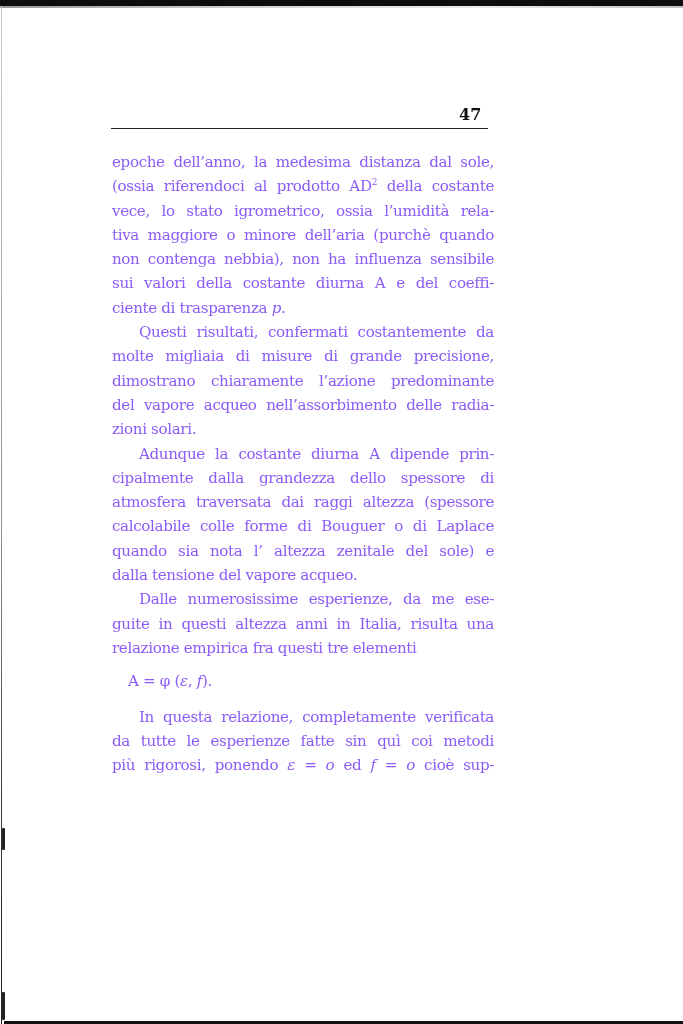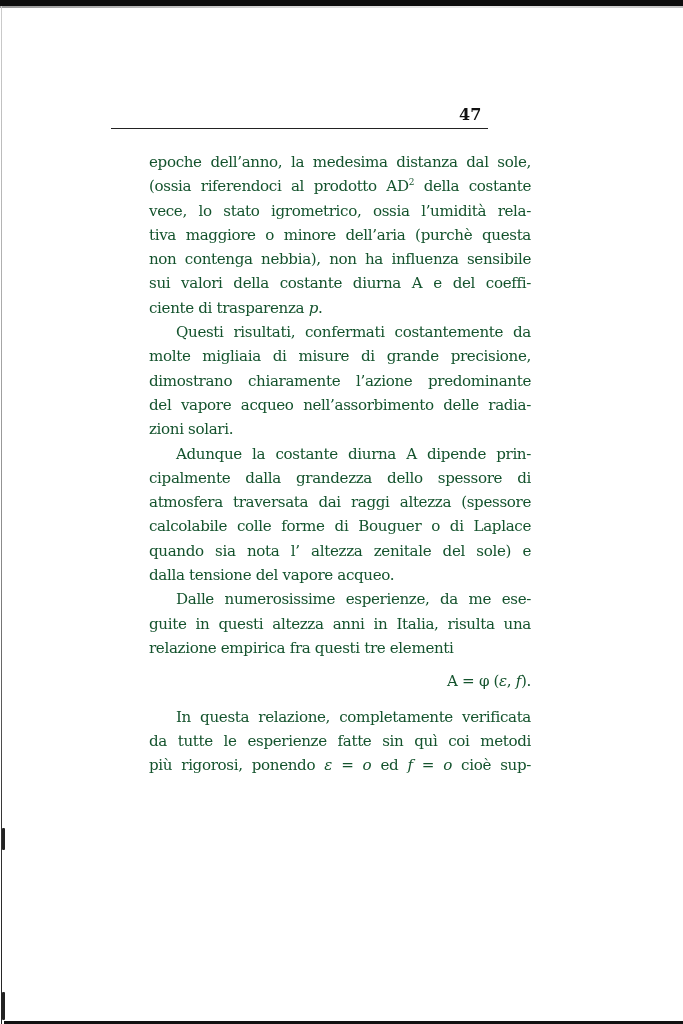--- a/index.html
+++ b/index.html
@@ -66,40 +66,39 @@
       background: #222;
     }
     .text-block {
       position: absolute;
       left: 112px;
       top: 150px;
       width: 382px;
       font-family: "DejaVu Serif", serif;
       font-size: 15.1px;
       line-height: 24.3px;
-      color: #14532d;
+      color: #8b5cf6;
       letter-spacing: -0.35px;
-      margin-left: 37px;
     }
     .line {
       display: block;
       white-space: nowrap;
       text-align: justify;
       text-align-last: justify;
       height: 24.3px;
     }
     .line.last {
       text-align-last: left;
     }
     .line.indent {
       padding-left: 27px;
     }
     .formula {
       display: block;
-      text-align: right;
+      text-align: left;
       height: 24.3px;
       margin-top: 9px;
       margin-bottom: 11px;
       white-space: nowrap;
       padding-left: 16px;
     }
     .formula .fvar {
       font-style: italic;
     }
     sup {
@@ -118,21 +117,21 @@
 <div class="scan-left-mark" style="top:992px;height:28px;"></div>
 <div class="scan-bottom"></div>
 
 <div class="page-number">47</div>
 <div class="header-rule"></div>
 
 <div class="text-block">
   <span class="line">epoche dell’anno, la medesima distanza dal sole,</span>
   <span class="line"><span>(ossia riferendoci al prodotto AD</span><sup>2</sup><span> della costante</span></span>
   <span class="line">vece, lo stato igrometrico, ossia l’umidità rela-</span>
-  <span class="line">tiva maggiore o minore dell’aria (purchè questa</span>
+  <span class="line">tiva maggiore o minore dell’aria (purchè quando</span>
   <span class="line">non contenga nebbia), non ha influenza sensibile</span>
   <span class="line">sui valori della costante diurna A e del coeffi-</span>
   <span class="line last"><span>ciente di trasparenza </span><span class="ital">p</span><span>.</span></span>
   <span class="line indent">Questi risultati, confermati costantemente da</span>
   <span class="line">molte migliaia di misure di grande precisione,</span>
   <span class="line">dimostrano chiaramente l’azione predominante</span>
   <span class="line">del vapore acqueo nell’assorbimento delle radia-</span>
   <span class="line last">zioni solari.</span>
   <span class="line indent">Adunque la costante diurna A dipende prin-</span>
   <span class="line">cipalmente dalla grandezza dello spessore di</span>

